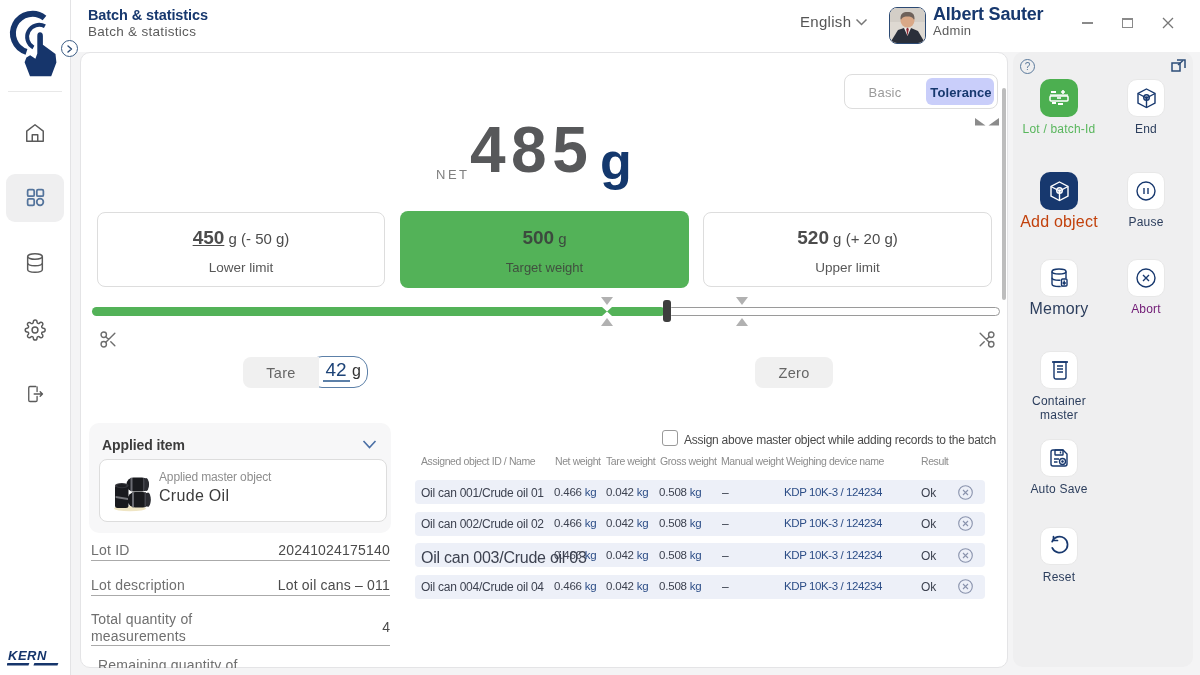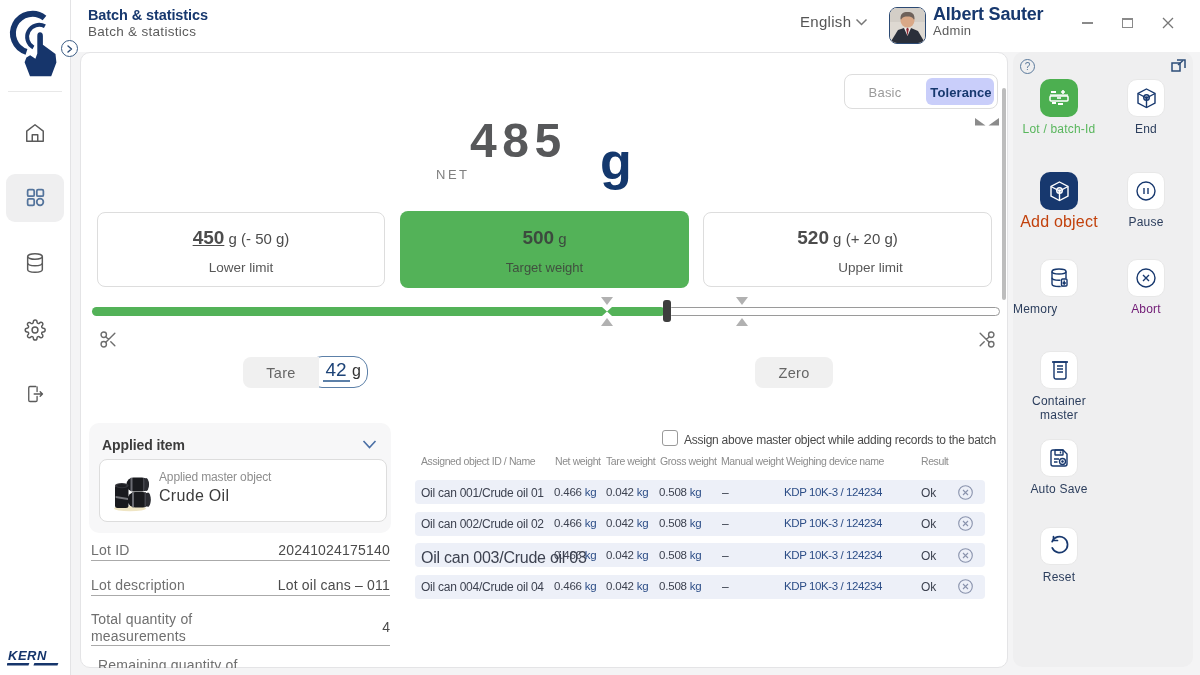--- a/index.html
+++ b/index.html
@@ -120,34 +120,34 @@
 <div class="abs navy" style="left:926px;top:85px;width:70px;height:16px;font-size:13px;font-weight:bold;text-align:center;letter-spacing:0.1px;">Tolerance</div>
 
 <div class="abs" style="left:975px;top:118px;">
   <svg width="24" height="8" viewBox="0 0 24 8">
       <path d="M0 0 L10.5 7.5 L0 7.5 Z" fill="#8b8b8b"></path>
       <path d="M24 0 L24 7.5 L13.5 7.5 Z" fill="#8b8b8b"></path>
     </svg>
 </div>
 
 <div class="abs" style="left:436px;top:167px;font-size:13px;color:#7f7f7f;letter-spacing:2.5px;">NET</div>
-<div class="abs" style="left:470px;top:112.5px;font-size:48px;font-weight:bold;color:#57585a;letter-spacing:5.5px;">485</div>
+<div class="abs" style="left:470px;top:112.5px;font-size:64px;font-weight:bold;color:#57585a;letter-spacing:5.5px;">485</div>
 <div class="abs" style="left:600px;top:131px;font-size:52px;font-weight:bold;color:#14386d;">g</div>
 
 <div class="abs" style="left:97px;top:212px;width:288px;height:75px;background:#fff;border:1px solid #ddd;border-radius:8px;"></div>
 <div class="abs" style="left:97px;top:227px;width:288px;text-align:center;font-size:15px;color:#4c4c4c;"><b style="font-size:19px;text-decoration:underline;">450</b> g (- 50 g)</div>
 <div class="abs" style="left:97px;top:260px;width:288px;text-align:center;font-size:13.5px;color:#575757;">Lower limit</div>
 
 <div class="abs" style="left:400px;top:211px;width:289px;height:77px;background:#53b258;border-radius:8px;"></div>
 <div class="abs" style="left:400px;top:227px;width:289px;text-align:center;font-size:15px;color:#3c4a3e;"><b style="font-size:19px;">500</b> g</div>
 <div class="abs" style="left:400px;top:260px;width:289px;text-align:center;font-size:13px;color:#40503f;">Target weight</div>
 
 <div class="abs" style="left:703px;top:212px;width:289px;height:75px;background:#fff;border:1px solid #ddd;border-radius:8px;"></div>
 <div class="abs" style="left:703px;top:227px;width:289px;text-align:center;font-size:15px;color:#4c4c4c;"><b style="font-size:19px;">520</b> g (+ 20 g)</div>
-<div class="abs" style="left:703px;top:260px;width:289px;text-align:center;font-size:13.5px;color:#575757;margin-left:23px;">Upper limit</div>
+<div class="abs" style="left:703px;top:260px;width:289px;text-align:center;font-size:13.5px;color:#575757;">Upper limit</div>
 
 <div class="abs" style="left:92px;top:307px;width:573px;height:9px;background:#53b258;border-radius:4.5px;"></div>
 <div class="abs" style="left:667px;top:307px;width:333px;height:9px;background:#fff;border:1px solid #9a9a9a;border-radius:4.5px;"></div>
 <div class="abs" style="left:663px;top:300px;width:8px;height:22px;background:#3e3e3e;border-radius:3px;"></div>
 <div class="abs" style="left:602px;top:307px;">
     <svg width="10" height="9" viewBox="0 0 10 9">
       <path d="M0 0 L10 0 L5 4.5 Z" fill="#fff"></path>
       <path d="M0 9 L10 9 L5 4.5 Z" fill="#fff"></path>
     </svg>
   </div>
@@ -357,21 +357,21 @@
     <div class="abs" style="left:1040px;top:259px;width:38px;height:38px;background:#fff;border:1px solid #e8e8e8;border-radius:10px;display:flex;align-items:center;justify-content:center;">
       <svg width="24" height="24" viewBox="0 0 24 24" fill="none" stroke="#17386e" stroke-width="1.4">
         <ellipse cx="12" cy="5.5" rx="7" ry="2.5"></ellipse>
         <path d="M5 5.5 L5 18 C5 19.4 8.1 20.5 12 20.5 C15.9 20.5 19 19.4 19 18 L19 5.5"></path>
         <path d="M5 11.8 C5 13.2 8.1 14.3 12 14.3 C15.9 14.3 19 13.2 19 11.8"></path>
         <rect x="13.5" y="12.5" width="7" height="8" fill="#fff" stroke="none"></rect>
         <rect x="14.5" y="13" width="5.5" height="7" rx="1"></rect>
         <path d="M17.2 14.5 L17.2 18 M15.7 16.5 L17.2 18.2 L18.7 16.5"></path>
       </svg>
     </div>
-    <div class="abs" style="left:1013px;top:302px;width:92px;font-size:12px;color:#2c3e5d;letter-spacing:0.2px;line-height:14px;">Memory</div>
+    <div class="abs" style="left:1013px;top:302px;width:92px;text-align:center;font-size:16px;color:#2c3e5d;letter-spacing:0.2px;line-height:14px;">Memory</div>
     <div class="abs" style="left:1127px;top:259px;width:38px;height:38px;background:#fff;border:1px solid #e8e8e8;border-radius:10px;display:flex;align-items:center;justify-content:center;">
       <svg width="24" height="24" viewBox="0 0 24 24" fill="none" stroke="#17386e" stroke-width="1.4">
         <circle cx="12" cy="12" r="9"></circle>
         <path d="M9 9 L15 15 M15 9 L9 15"></path>
       </svg>
     </div>
     <div class="abs" style="left:1100px;top:302px;width:92px;text-align:center;font-size:12px;color:#701a75;letter-spacing:0.2px;line-height:14px;">Abort</div>
     <div class="abs" style="left:1040px;top:351px;width:38px;height:38px;background:#fff;border:1px solid #e8e8e8;border-radius:10px;display:flex;align-items:center;justify-content:center;">
       <svg width="24" height="24" viewBox="0 0 24 24" fill="none" stroke="#17386e" stroke-width="1.4">
         <path d="M7 4 L19 4 L19 19 C19 20.1 18.1 21 17 21 L9 21 C7.9 21 7 20.1 7 19 Z"></path>

